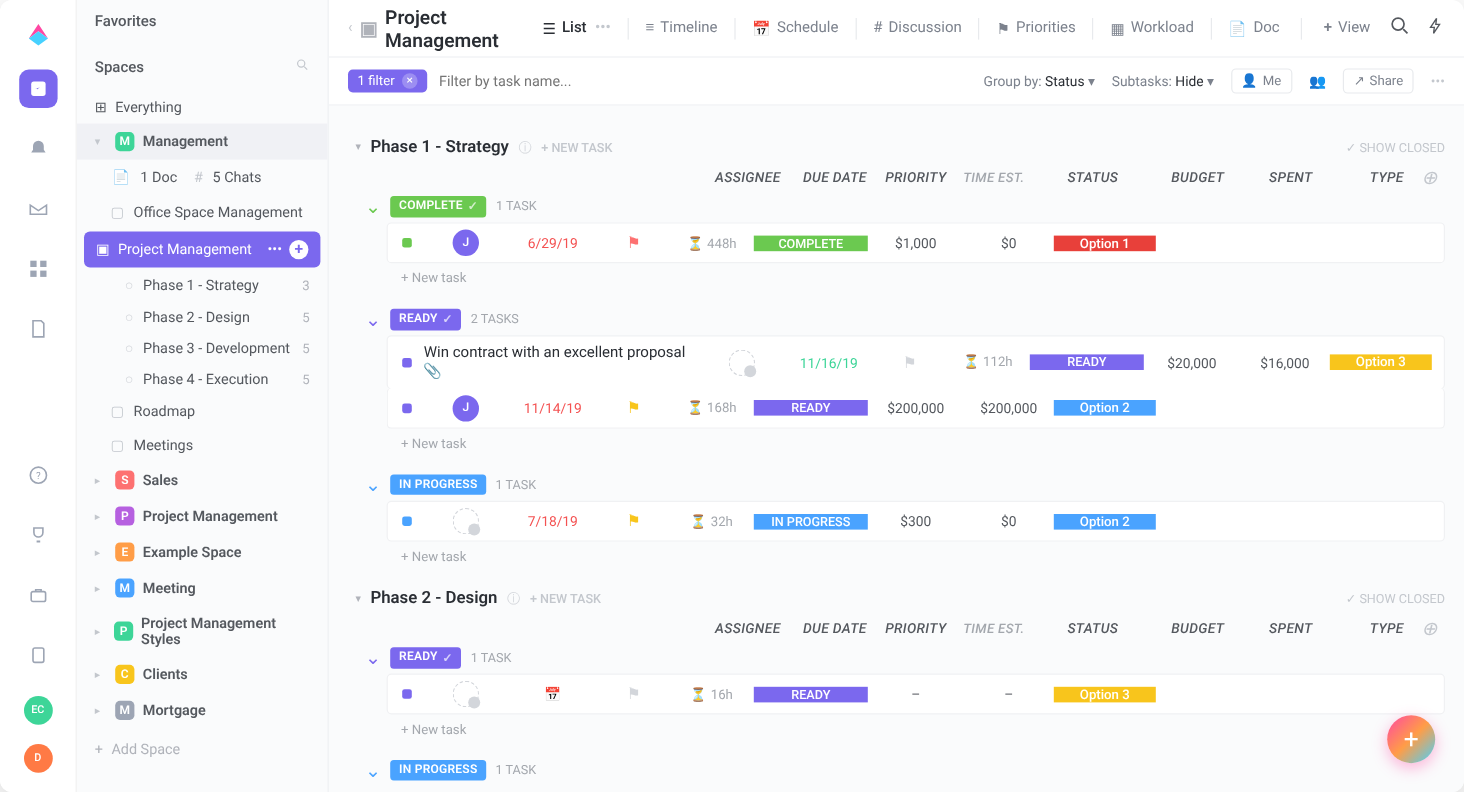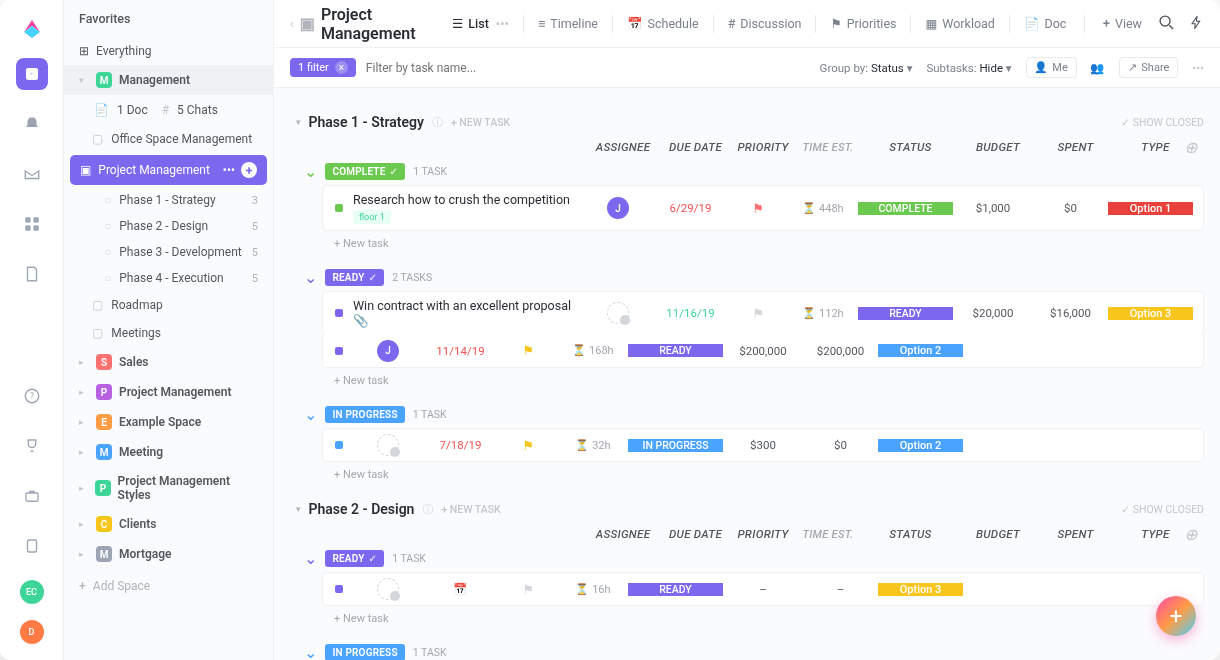--- a/index.html
+++ b/index.html
@@ -146,20 +146,29 @@
         </svg>
       </div>
     <div class="avatar-stack">
       <div class="avatar-small" id="av0" style="background: rgb(61, 213, 152);">EC</div>
       <div class="avatar-small" id="av1" style="background: rgb(255, 122, 69);">D</div>
     </div>
   </div>
 
   <div class="sidebar">
     <div class="sb-sec">Favorites</div>
+    <div class="sb-sec">
+      <span>Spaces</span>
+      <span class="sb-search">
+        <svg width="12" height="12" viewBox="0 0 24 24">
+            <circle cx="10" cy="10" r="6" fill="none" stroke="#c3c7cd" stroke-width="2"></circle>
+            <path d="M15 15l5 5" stroke="#c3c7cd" stroke-width="2"></path>
+          </svg>
+      </span>
+    </div>
     <div class="sb-row">
       <span>⊞</span>
       <span>Everything</span>
     </div>
 
     <div class="sb-row" style="background:#f0f1f5">
       <span class="caret">▾</span>
       <span class="sq" style="background:#3dd598">M</span>
       <span style="font-weight:600">Management</span>
     </div>
@@ -368,24 +377,20 @@
     <span class="addcol">⊕</span>
   </div>
         <div class="status-group">
       <div class="status-head">
         <span class="status-arrow" style="color:#6bc950">⌄</span>
         <span class="status-badge" style="background:#6bc950">COMPLETE <span style="opacity:.7">✓</span></span>
         <span class="tcount">1 TASK</span>
       </div>
           <div class="task-row">
         <span class="task-dot" style="background:#6bc950"></span>
-        <div class="task-name">
-          <span>Research how to crush the competition</span>
-          <span class="tag-floor">floor 1</span>
-        </div>
         <div class="cell c-assignee">
               <div class="av" style="background:#7b68ee">J</div>
             </div>
         <div class="cell c-due">
               <span class="due red">6/29/19</span>
             </div>
         <div class="cell c-pri">
               <span class="flag" style="color:#fd7171">⚑</span>
             </div>
         <div class="cell c-time"><span style="color:#d3d6db">⏳</span> 448h</div>

